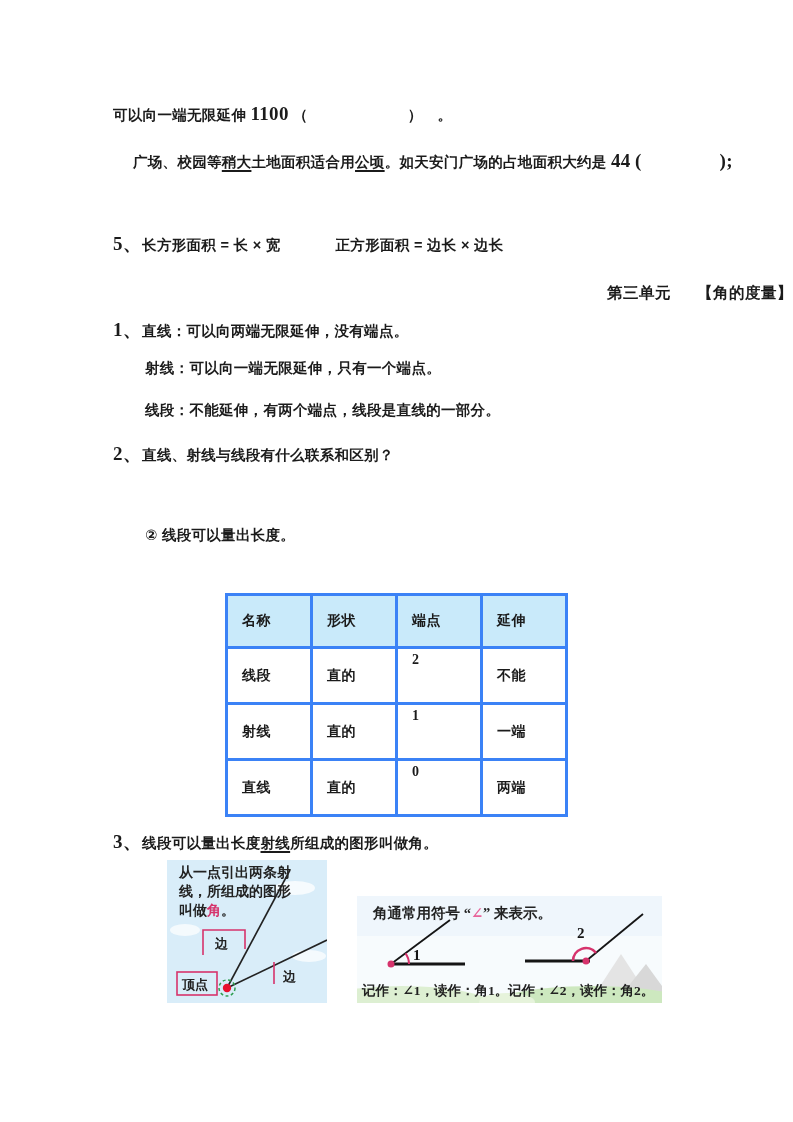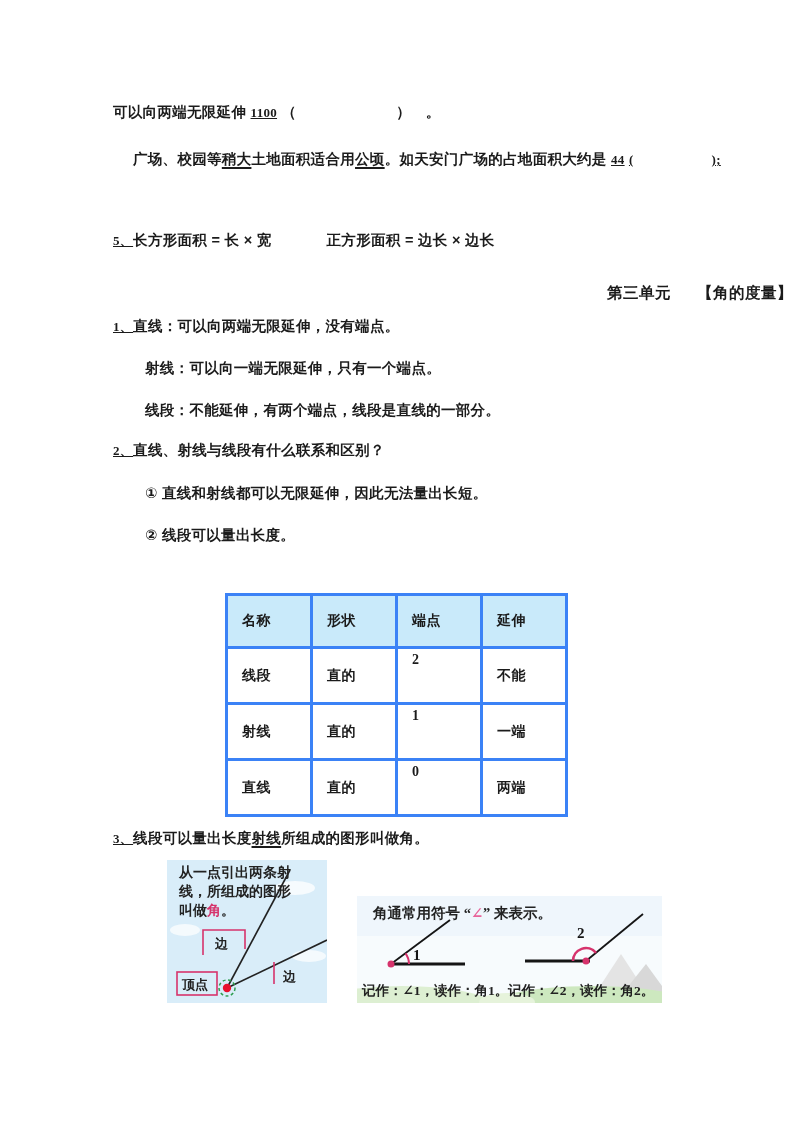--- a/index.html
+++ b/index.html
@@ -2,21 +2,21 @@
 <html><head>
 <meta charset="utf-8">
 <style>
   html,body{margin:0;padding:0;background:#ffffff;}
   .page{
     position:relative;width:793px;height:1122px;background:#ffffff;overflow:hidden;
     font-family:"Liberation Sans","DejaVu Sans",sans-serif;
     font-weight:bold;color:#1b1b1b;
   }
   .line{position:absolute;margin:0;font-size:14.5px;letter-spacing:.3px;white-space:nowrap;}
-  .num{font-family:"Liberation Serif","DejaVu Serif",serif;font-size:13px;text-decoration:underline;}
+  .num{font-family:"Liberation Serif","DejaVu Serif",serif;font-size:19px;}
   .u{text-decoration:underline;text-underline-offset:3px;text-decoration-thickness:1.5px;}
   .blank{display:inline-block;height:1px;}
   .heading{position:absolute;left:0;top:283px;width:100%;text-align:right;margin:0;font-size:15.5px;letter-spacing:.5px;}
   .heading .part2{margin-left:26px;}
   .gap2{margin-left:55px;}
 
   table.qtable{position:absolute;left:225px;top:593px;border-collapse:collapse;}
   table.qtable td{
     border:3px solid #3b82f6;background:#ffffff;
     width:68px;height:50px;padding:0 0 0 14px;
@@ -28,38 +28,37 @@
 
   .fig{position:absolute;}
   .fig svg{display:block;}
   .figtext{font-family:"Liberation Serif","DejaVu Serif",serif;font-weight:bold;white-space:pre;}
 </style>
 </head>
 <body>
 
 <div class="page">
 
-  <p class="line" style="left:113px;top:103px"><span>可以向两端无限延伸</span> <span class="num">1100</span> <span>（</span><span class="blank" style="width:100px"></span><span>）　。</span></p>
+  <p class="line" style="left:113px;top:103px"><span>可以向一端无限延伸</span> <span class="num">1100</span> <span>（</span><span class="blank" style="width:100px"></span><span>）　。</span></p>
 
   <p class="line" style="left:133px;top:150px"><span>广场、校园等</span><span class="u">稍大</span><span>土地面积适合用</span><span class="u">公顷</span><span>。如天安门广场的占地面积大约是</span> <span class="num">44</span> <span class="num">(</span><span class="blank" style="width:78px"></span><span class="num">);</span></p>
 
 
   <p class="line" style="left:113px;top:231px"><span class="num">5、</span><span>长方形面积 = 长 × 宽</span><span class="gap2">正方形面积 = 边长 × 边长</span></p>
 
   <p class="heading"><span>第三单元</span><span class="part2">【角的度量】</span></p>
 
   <p class="line" style="left:113px;top:317px"><span class="num">1、</span><span>直线：可以向两端无限延伸，没有端点。</span></p>
 
   <p class="line" style="left:145px;top:401px"><span>线段：不能延伸，有两个端点，线段是直线的一部分。</span></p>
 
   <p class="line" style="left:145px;top:359px"><span>射线：可以向一端无限延伸，只有一个端点。</span></p>
 
   <p class="line" style="left:113px;top:441px"><span class="num">2、</span><span>直线、射线与线段有什么联系和区别？</span></p>
 
-  <p class="line" style="left:145px;top:484px"><span>① 直线和射线都可以无限延伸，因此无法量出长短。</span></p>
   <p class="line" style="left:145px;top:526px"><span>② 线段可以量出长度。</span></p>
 
   <table class="qtable">
     <tbody>
       <tr>
         <td class="hdr">名称</td>
         <td class="hdr">形状</td>
         <td class="hdr">端点</td>
         <td class="hdr">延伸</td>
       </tr>

